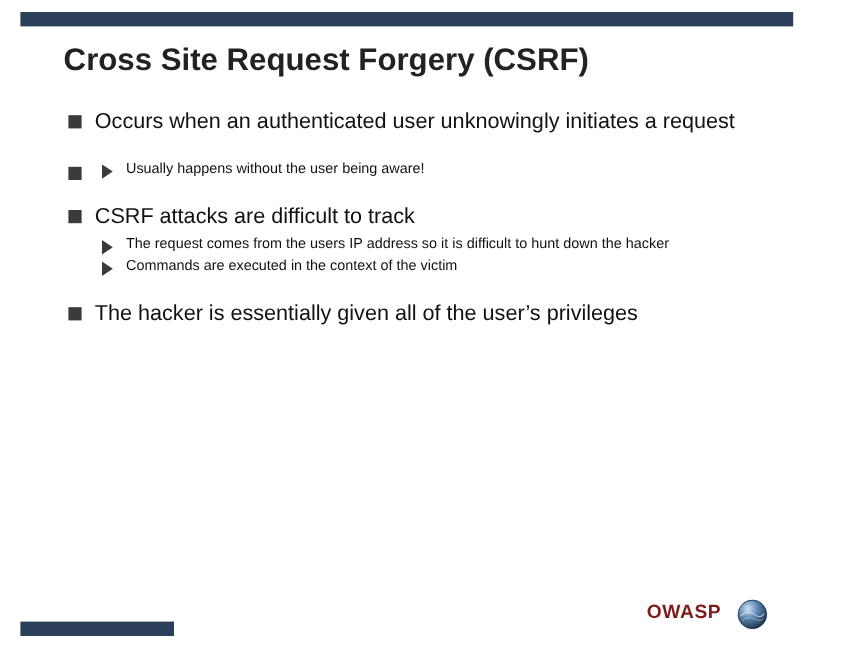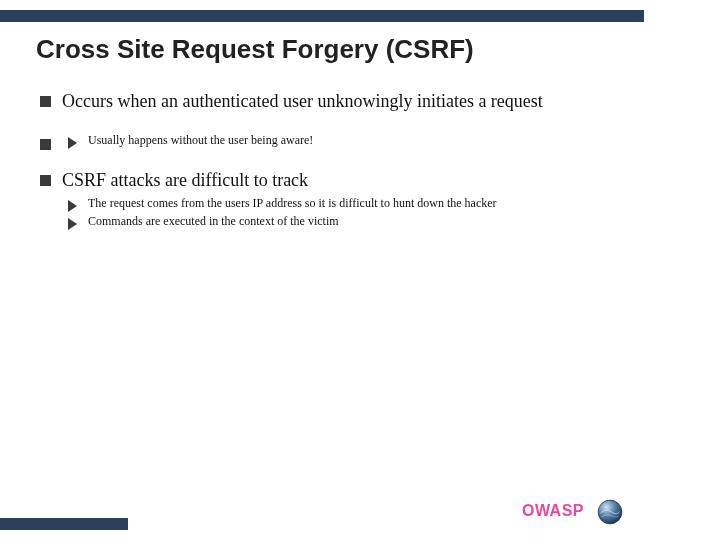--- a/index.html
+++ b/index.html
@@ -9,20 +9,21 @@
     height: 540px;
     font-family: Arial, Helvetica, sans-serif;
     background: #ffffff;
     overflow: hidden;
   }
   .slide {
     position: relative;
     width: 644px;
     height: 540px;
     box-sizing: border-box;
+    margin-left: 17px;
   }
   .top-bar {
     position: absolute;
     top: 10px;
     left: 0;
     right: 0;
     height: 12px;
     background: #2b3f5a;
   }
   .title {
@@ -36,21 +37,20 @@
   .content {
     position: absolute;
     top: 90px;
     left: 36px;
     right: 36px;
   }
   ul.level1 {
     list-style: none;
     padding: 0;
     margin: 0;
-    font-family: Liberation Serif, serif;
   }
   ul.level1 > li {
     position: relative;
     padding-left: 26px;
     margin-bottom: 20px;
     font-size: 18px;
     line-height: 1.3;
     color: #111;
   }
   ul.level1 > li::before {
@@ -93,21 +93,21 @@
     width: 128px;
     height: 12px;
     background: #2b3f5a;
   }
   .footer-label {
     position: absolute;
     bottom: 20px;
     right: 60px;
     font-size: 16px;
     font-weight: bold;
-    color: #ec4899;
+    color: #7f1d1d;
     letter-spacing: 0.5px;
   }
   .footer-logo {
     position: absolute;
     bottom: 14px;
     right: 20px;
     width: 28px;
     height: 28px;
   }
   .footer-logo svg {
@@ -139,20 +139,23 @@
         <span>CSRF attacks are difficult to track</span>
         <ul class="level2">
           <li>
             <span>The request comes from the users IP address so it is difficult to hunt down the hacker</span>
           </li>
           <li>
             <span>Commands are executed in the context of the victim</span>
           </li>
         </ul>
       </li>
+      <li>
+        <span>The hacker is essentially given all of the user’s privileges</span>
+      </li>
     </ul>
   </div>
 
   <div class="footer-bar"></div>
   <div class="footer-label">OWASP</div>
   <div class="footer-logo">
     <svg viewBox="0 0 40 40">
       <defs>
         <radialGradient id="g" cx="35%" cy="30%" r="70%">
           <stop offset="0%" stop-color="#cfe3f5"></stop>

